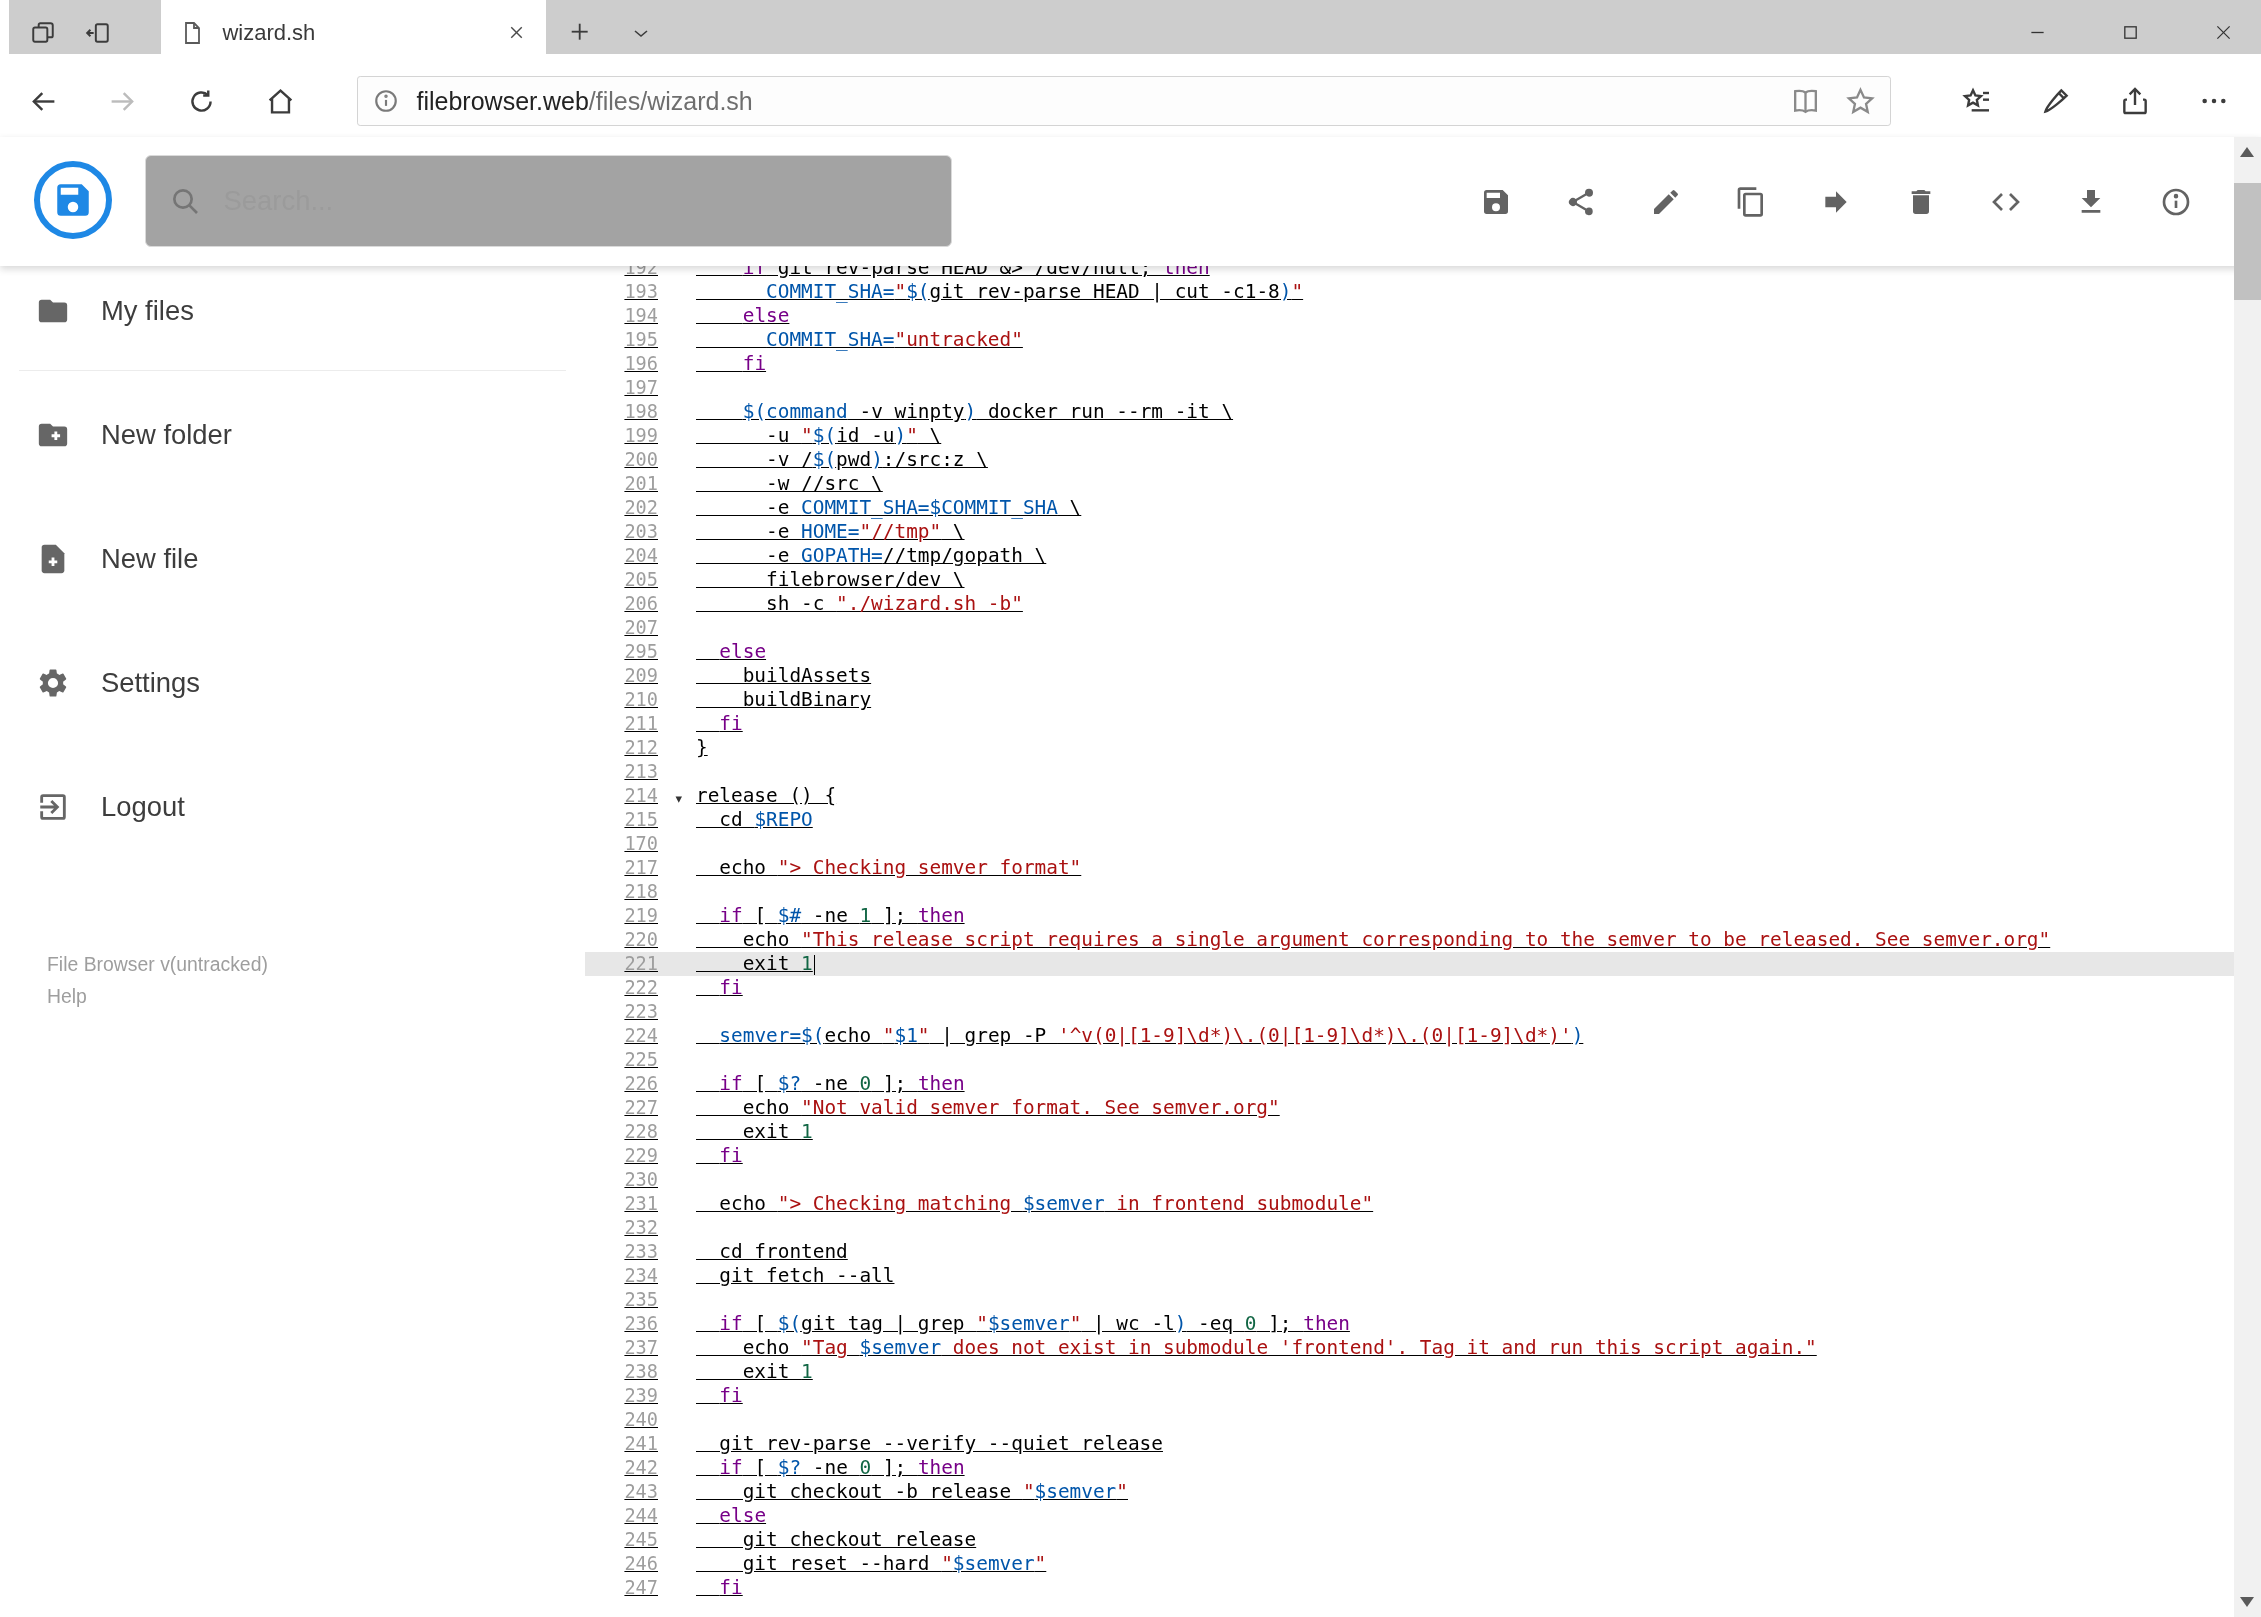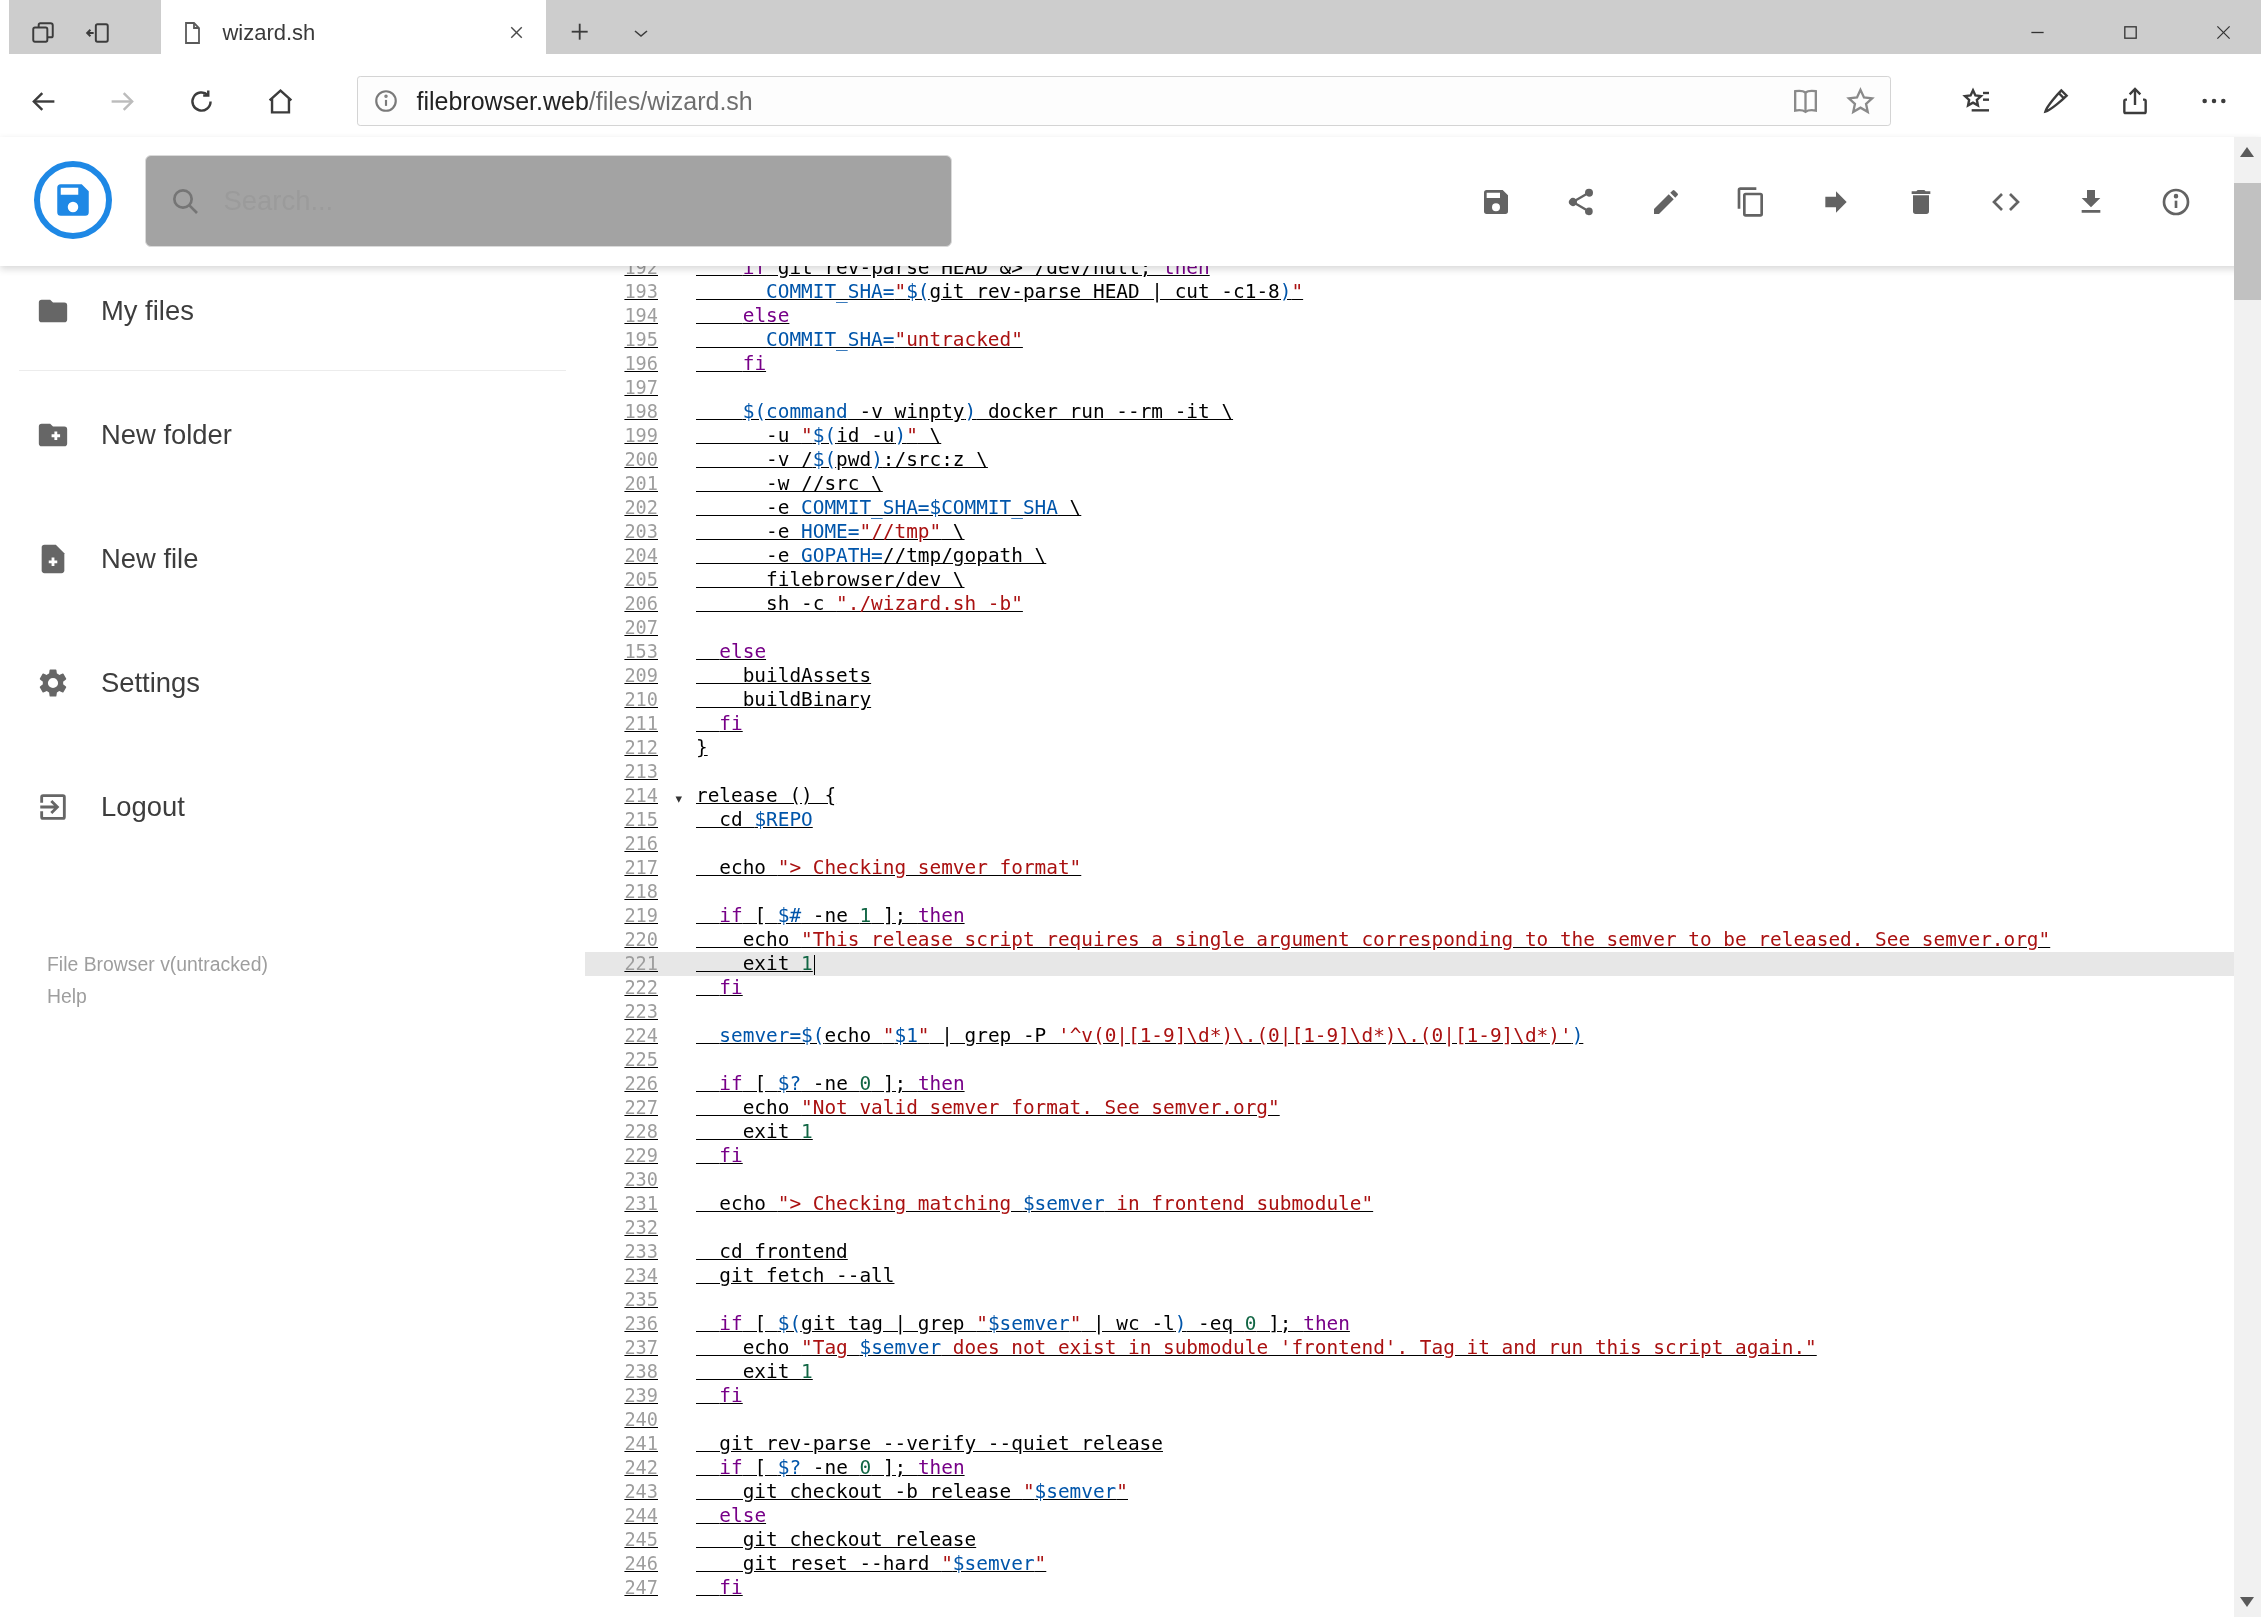--- a/index.html
+++ b/index.html
@@ -413,21 +413,21 @@
           </div>
           <div class="code-line">
             <span class="gutter">206</span>
             <span class="code-text"><span class="t-p">      sh -c </span><span class="t-s">"./wizard.sh -b"</span></span>
           </div>
           <div class="code-line">
             <span class="gutter">207</span>
             <span class="code-text"></span>
           </div>
           <div class="code-line">
-            <span class="gutter">153</span>
+            <span class="gutter">295</span>
             <span class="code-text"><span class="t-p">  </span><span class="t-k">else</span></span>
           </div>
           <div class="code-line">
             <span class="gutter">209</span>
             <span class="code-text"><span class="t-p">    buildAssets</span></span>
           </div>
           <div class="code-line">
             <span class="gutter">210</span>
             <span class="code-text"><span class="t-p">    buildBinary</span></span>
           </div>
@@ -445,21 +445,21 @@
           </div>
           <div class="code-line">
             <span class="gutter">214<span class="fold">▾</span></span>
             <span class="code-text"><span class="t-p">release () {</span></span>
           </div>
           <div class="code-line">
             <span class="gutter">215</span>
             <span class="code-text"><span class="t-p">  cd </span><span class="t-v">$REPO</span></span>
           </div>
           <div class="code-line">
-            <span class="gutter">216</span>
+            <span class="gutter">170</span>
             <span class="code-text"></span>
           </div>
           <div class="code-line">
             <span class="gutter">217</span>
             <span class="code-text"><span class="t-p">  echo </span><span class="t-s">"&gt; Checking semver format"</span></span>
           </div>
           <div class="code-line">
             <span class="gutter">218</span>
             <span class="code-text"></span>
           </div>

